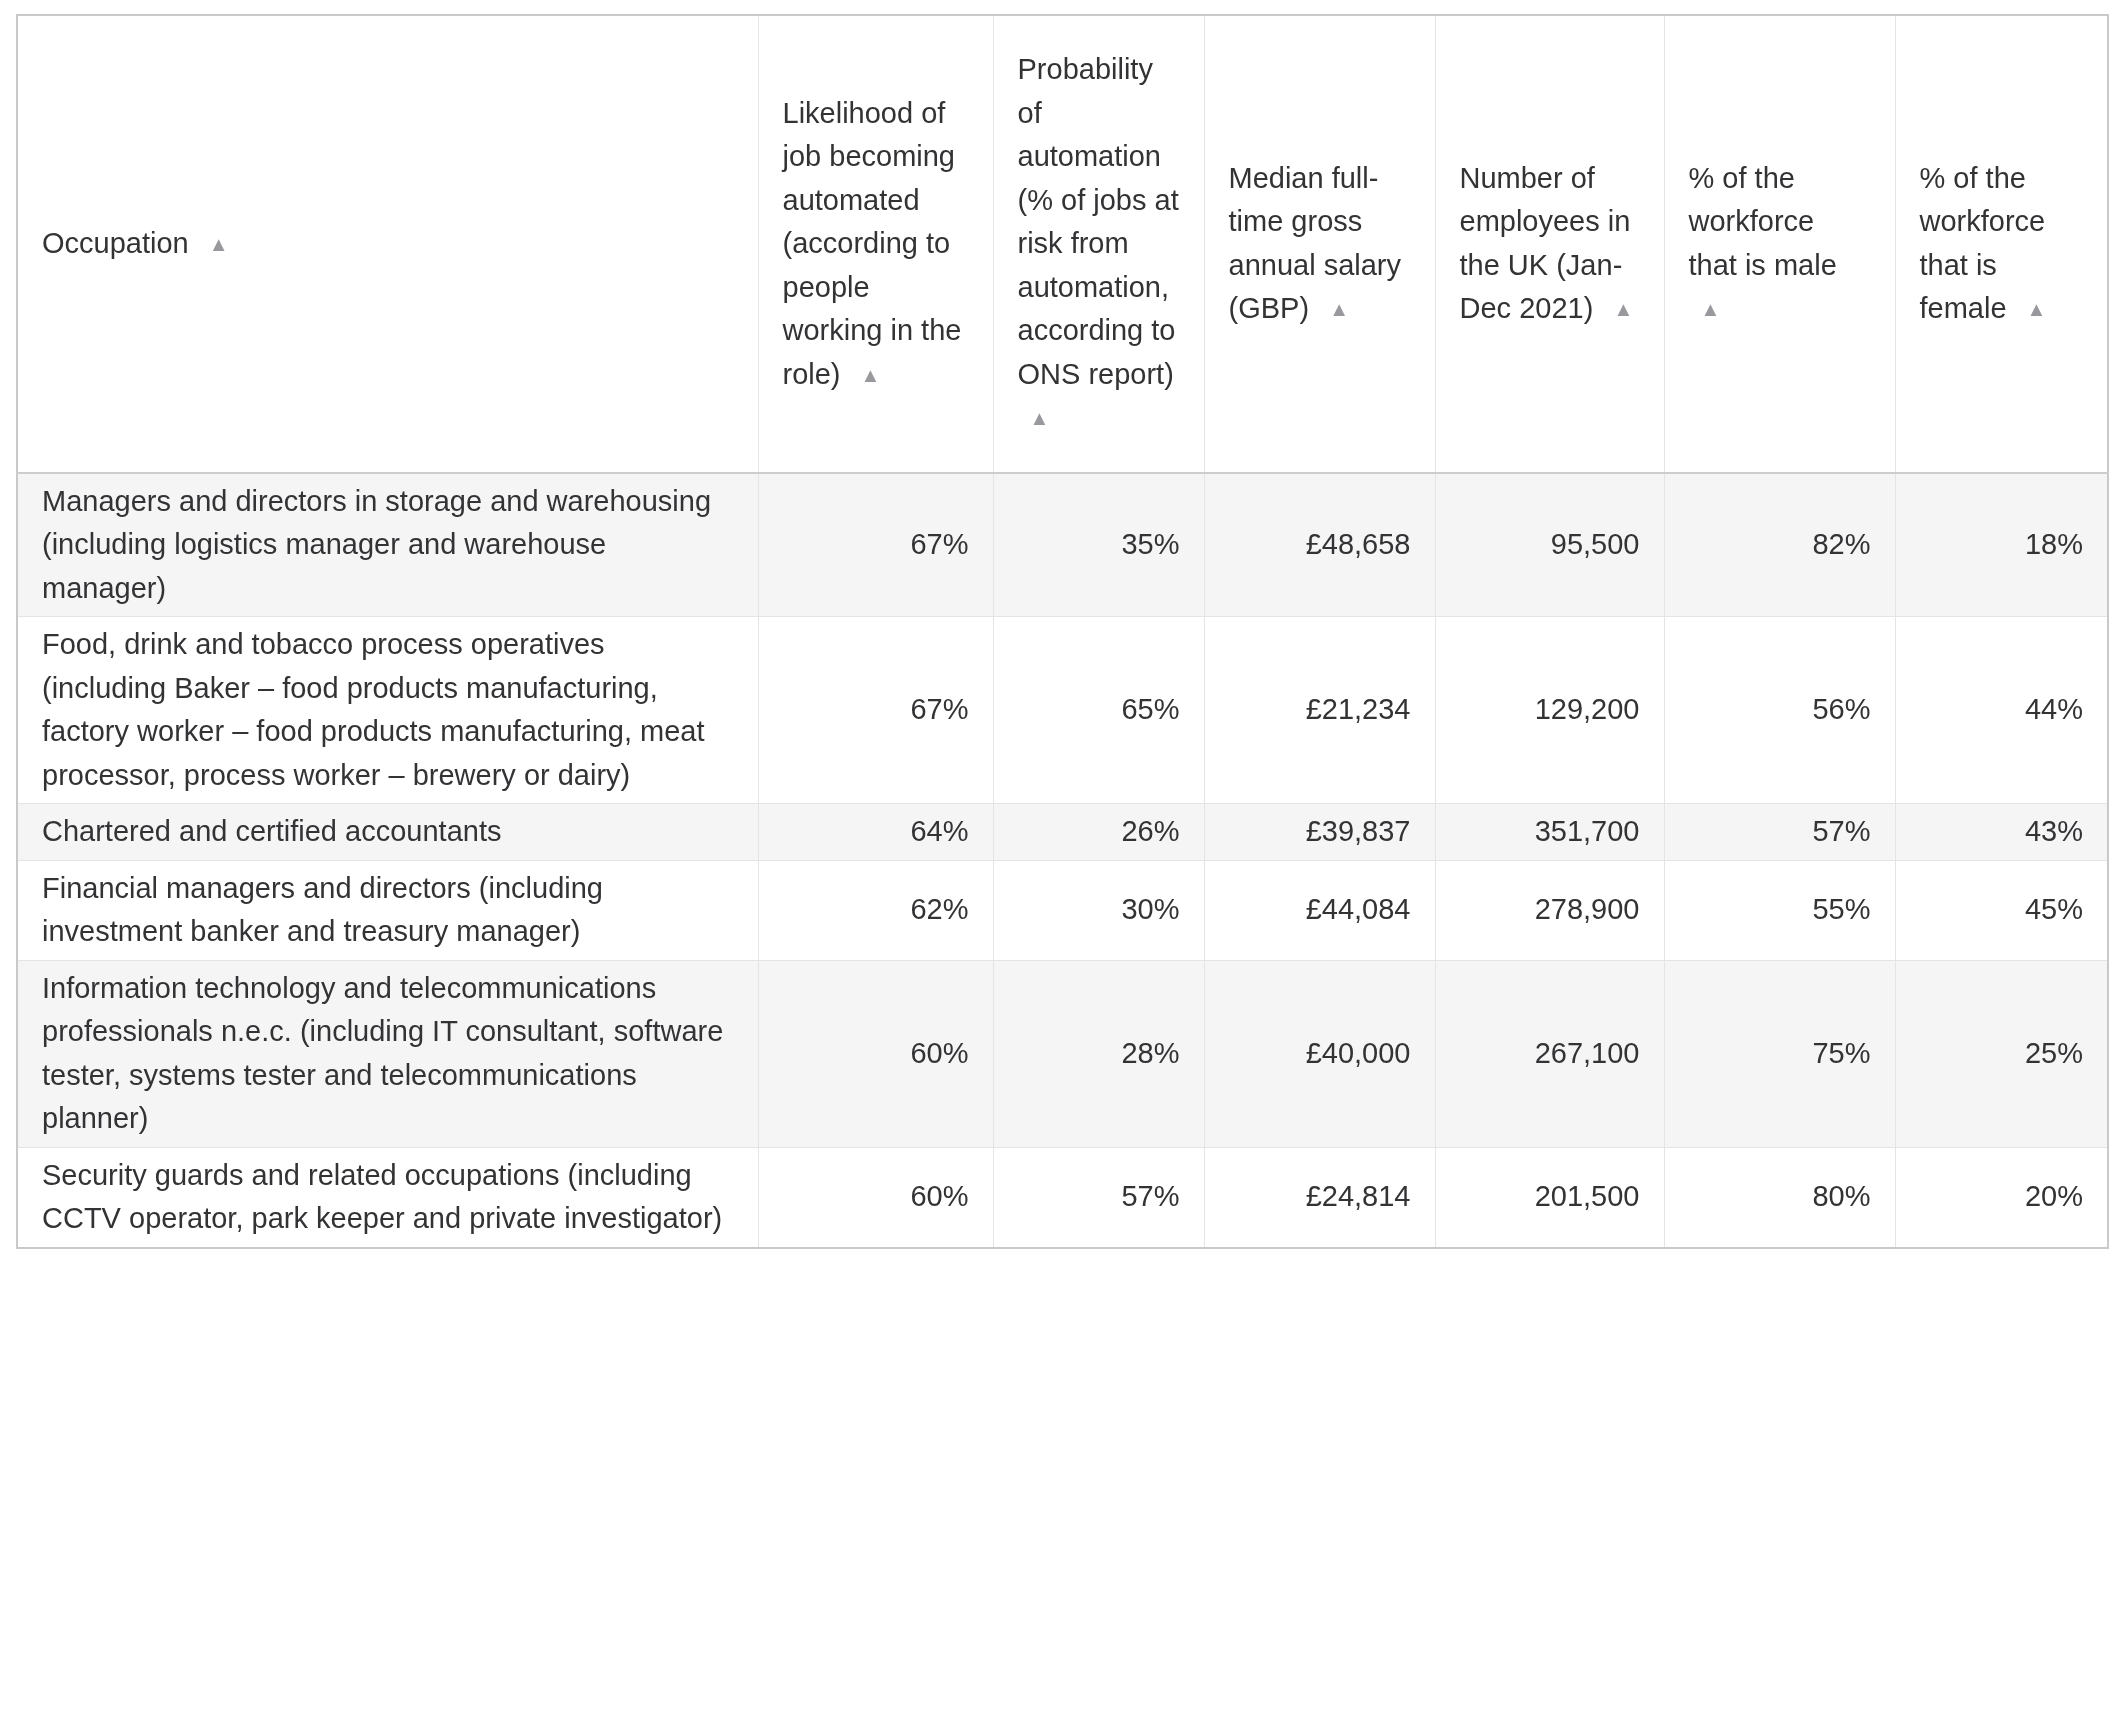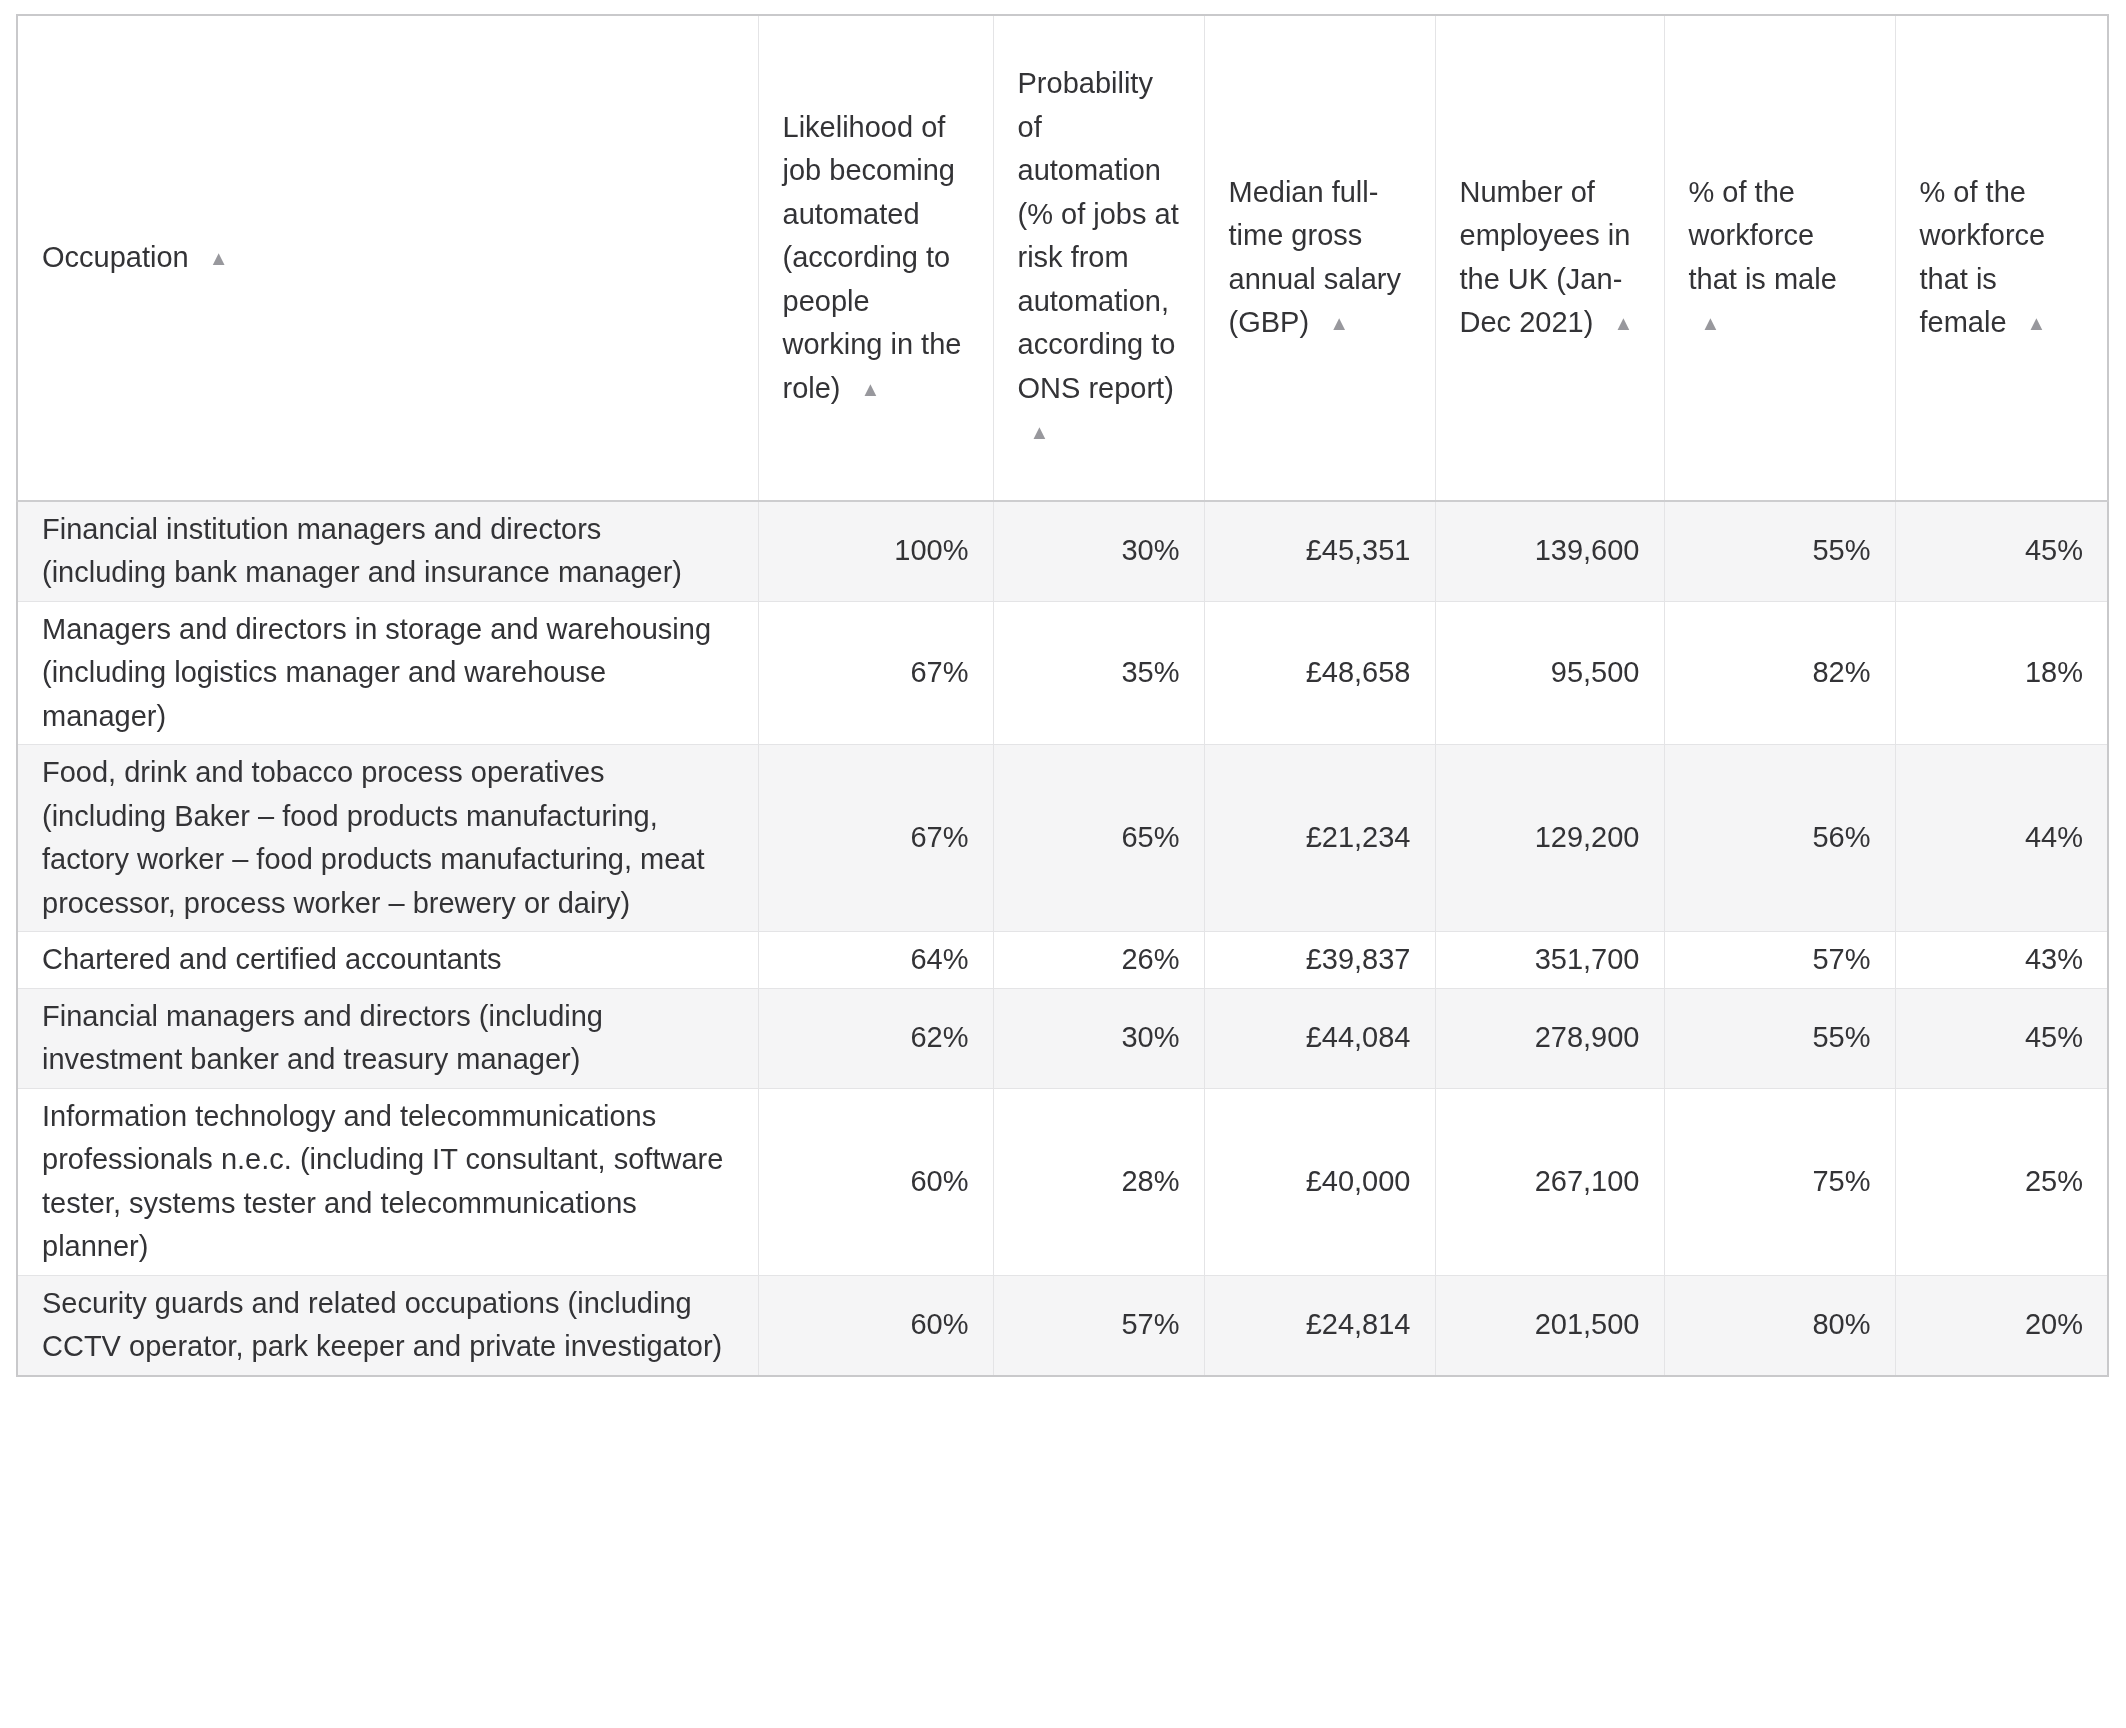--- a/index.html
+++ b/index.html
@@ -26,21 +26,21 @@
   col.c-employees { width: 229px; }
   col.c-male { width: 231px; }
   col.c-female { width: 213px; }
 
   th, td { border: 1px solid #e4e4e6; vertical-align: middle; }
 
   thead th {
     background: #ffffff;
     font-weight: 400;
     text-align: left;
-    padding: 46px 24px;
+    padding: 32px 24px;
     border-bottom: 2px solid #cdcdcf;
     cursor: pointer;
   }
   .sort {
     display: inline-block;
     color: #98989d;
     font-size: 20px;
     margin-left: 12px;
     vertical-align: 2px;
     cursor: pointer;
@@ -95,29 +95,20 @@
         </th>
         <th>
           <span>% of the workforce that is female</span>
           <span class="sort">▲</span>
         </th>
       </tr>
     </thead>
 
     <tbody>
 
-        <tr>
-          <td class="cell-occupation">Financial institution managers and directors (including bank manager and insurance manager)</td>
-          <td class="num">100%</td>
-          <td class="num">30%</td>
-          <td class="num">£45,351</td>
-          <td class="num">139,600</td>
-          <td class="num">55%</td>
-          <td class="num">45%</td>
-        </tr>
 
 
 
 
         <tr>
           <td class="cell-occupation">Managers and directors in storage and warehousing (including logistics manager and warehouse manager)</td>
           <td class="num">67%</td>
           <td class="num">35%</td>
           <td class="num">£48,658</td>
           <td class="num">95,500</td>

